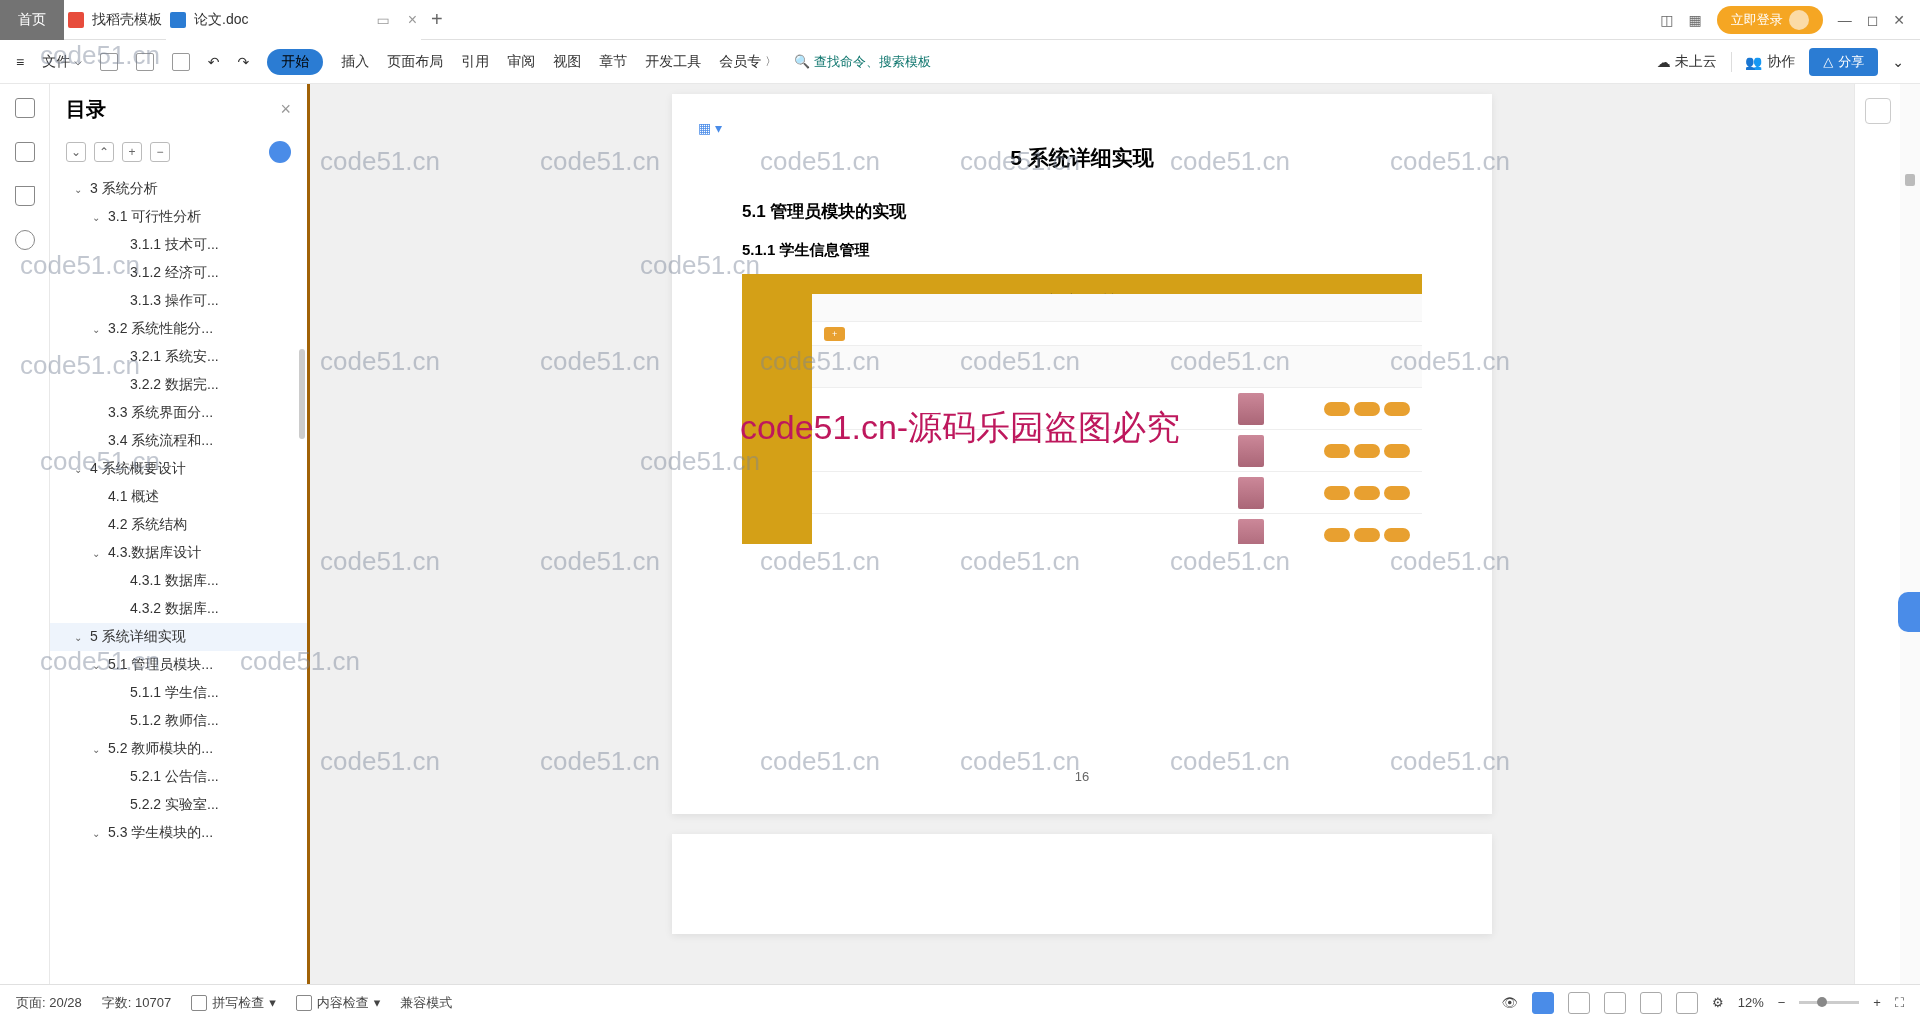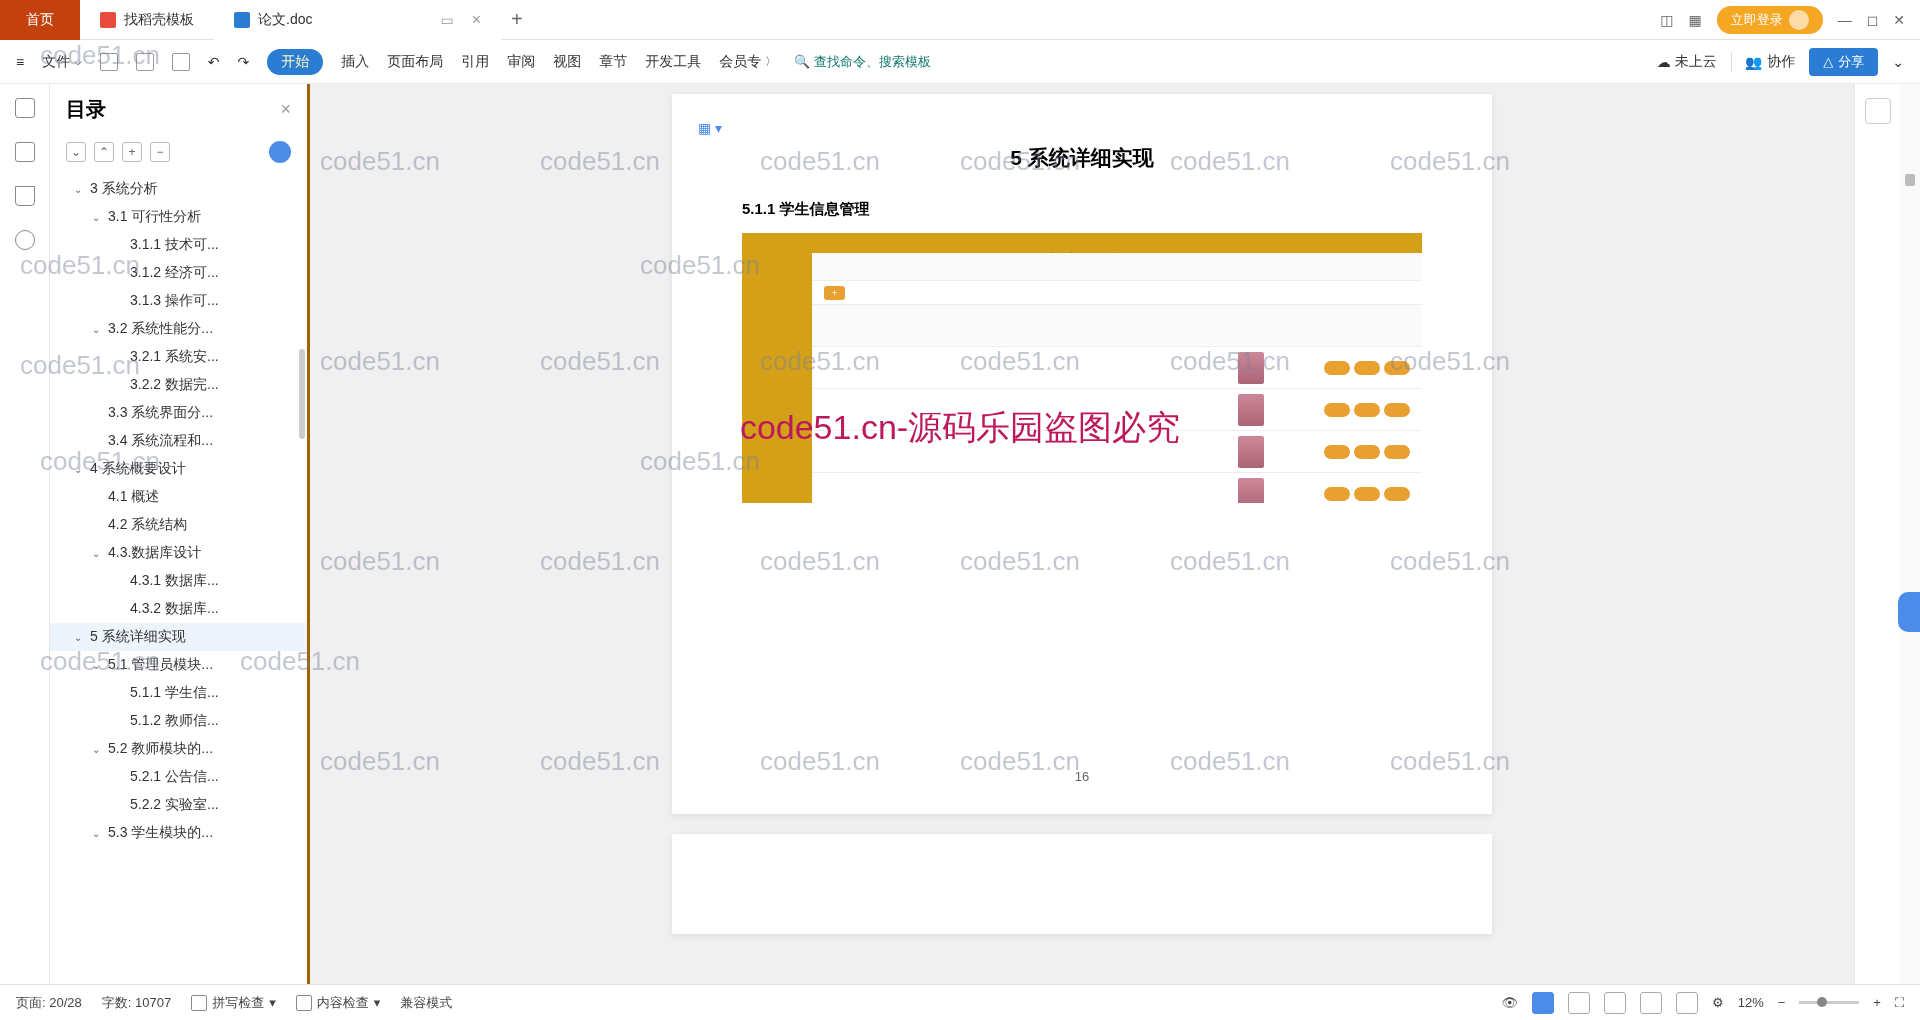--- a/index.html
+++ b/index.html
@@ -1,32 +1,32 @@
 <!DOCTYPE html>
 <html><head>
 <meta charset="utf-8">
 <style>
 *{margin:0;padding:0;box-sizing:border-box;font-family:"Microsoft YaHei",sans-serif}
 body{width:1920px;height:1020px;background:#f5f5f5;overflow:hidden;position:relative}
 .titlebar{height:40px;background:#fff;display:flex;align-items:center;border-bottom:1px solid #e0e0e0}
-.tab{height:40px;padding:0 20px;display:flex;align-items:center;gap:8px;font-size:14px;color:#333;cursor:pointer;position:relative}
-.tab.home{background:#c2410c;color:#fff;padding:0 26px}
+.tab{height:40px;padding:0 4px;display:flex;align-items:center;gap:8px;font-size:14px;color:#333;cursor:pointer;position:relative}
+.tab.home{background:#737373;color:#fff;padding:0 18px}
 .tab.active{background:#fff}
 .tab-icon{width:16px;height:16px;display:inline-block}
 .tab-icon.red{background:#e74c3c;border-radius:2px}
 .tab-icon.blue{background:#2b7cd3;border-radius:2px}
 .tab-close{margin-left:10px;color:#999;font-size:16px}
 .tab-add{margin-left:10px;color:#666;font-size:20px;cursor:pointer}
 .title-right{margin-left:auto;display:flex;align-items:center;gap:15px;padding-right:15px}
 .login-btn{background:#f5a623;color:#fff;padding:4px 14px;border-radius:14px;font-size:13px;display:flex;align-items:center;gap:6px}
 .avatar-ico{width:20px;height:20px;background:#fff;border-radius:50%;opacity:.6}
 .win-btn{color:#666;font-size:14px;cursor:pointer}
 .toolbar{height:44px;background:#fff;display:flex;align-items:center;padding:0 16px;gap:18px;border-bottom:1px solid #e8e8e8}
 .tb-btn{color:#333;font-size:14px;cursor:pointer;display:flex;align-items:center;gap:4px}
-.tb-btn.primary{background:#2b7cd3;color:#fef9c3;padding:4px 14px;border-radius:13px}
+.tb-btn.primary{background:#2b7cd3;color:#000000;padding:4px 14px;border-radius:13px}
 .tb-ico{width:18px;height:18px;border:1px solid #999;border-radius:2px}
 .tb-sep{width:1px;height:20px;background:#ddd}
 .tb-right{margin-left:auto;display:flex;align-items:center;gap:14px}
 .share-btn{background:#2b7cd3;color:#fff;padding:5px 14px;border-radius:4px;font-size:13px;display:flex;align-items:center;gap:5px}
 .searchbox{color:#0f766e;font-size:13px}
 .main{display:flex;height:calc(100% - 84px - 36px)}
 .left-rail{width:50px;background:#fff;border-right:1px solid #e8e8e8;display:flex;flex-direction:column;align-items:center;padding-top:14px;gap:24px}
 .rail-ico{width:20px;height:20px;border:1.5px solid #888;border-radius:3px;cursor:pointer}
 .rail-ico.circle{border-radius:50%}
 .outline-panel{width:260px;background:#fff;border-right:3px solid #a16207;display:flex;flex-direction:column}
@@ -289,20 +289,21 @@
           <span class="ol-chev">⌄</span>
           <span>5.3 学生模块的...</span>
         </div>
       </div>
   </div>
 
   <div class="doc-area">
     <div class="page">
       <span style="position:absolute;left:26px;top:26px;color:#4a8ce8;font-size:14px">▦ ▾</span>
       <h1>5 系统详细实现</h1>
+      <h2>5.1 管理员模块的实现</h2>
       <h3>5.1.1 学生信息管理</h3>
       <div class="fig-wrap">
         <div class="mock-ui">
           <div class="mock-title">实验室管理系统</div>
           <div class="mock-side"></div>
           <div class="mock-content">
             <div class="mock-row" style="height:28px;background:#fafafa"></div>
             <div class="mock-row" style="height:24px">
                 <span style="background:#e8a030;color:#fff;padding:2px 8px;border-radius:3px">+</span>
               </div>

